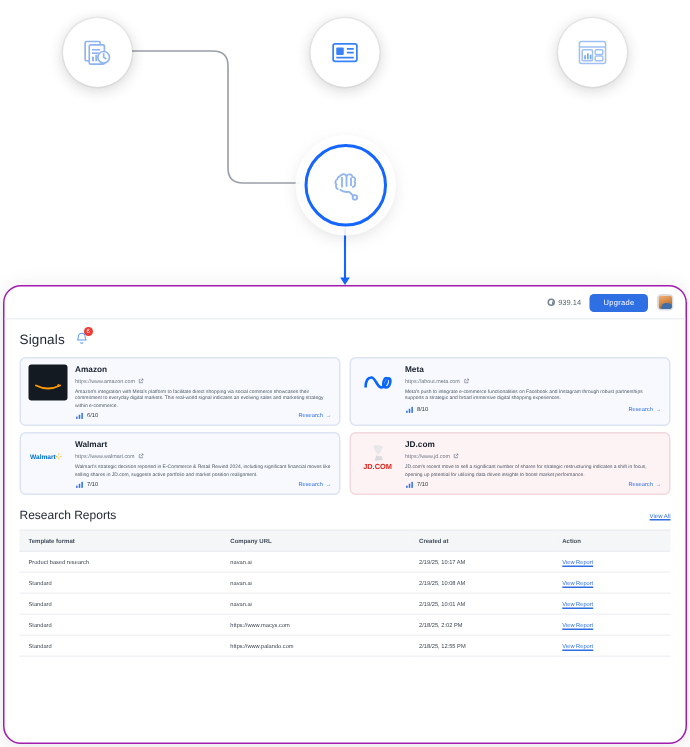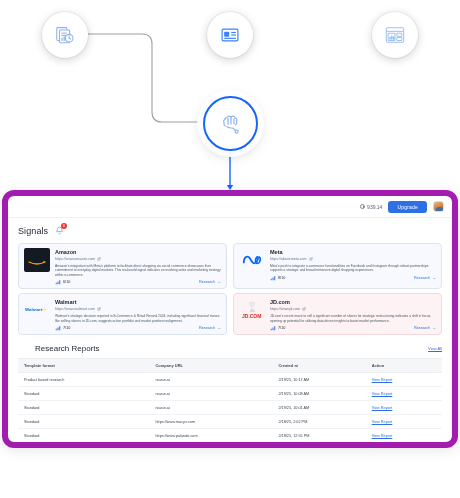--- a/index.html
+++ b/index.html
@@ -32,23 +32,23 @@
     box-shadow: 0 0 0 6px rgba(255,255,255,0.9), 0 3px 14px rgba(0,0,0,0.25);
   }
   .node svg { display:block; }
 
   .connector { position: absolute; left: 0; top: 0; width: 460px; height: 190px; pointer-events: none; }
 
   
   .app {
     position: absolute;
     left: 2px; top: 190px;
-    width: 456px; height: 258px;
+    width: 456px; height: 306px;
     background: #ffffff;
-    border: 6px solid #a21caf;
+    border: 1px solid #a21caf;
     border-radius: 12px;
     box-shadow: 0 2px 14px rgba(0,0,0,0.10);
     overflow: hidden;
   }
 
   .topbar {
     height: 22px;
     display: flex; align-items: center; justify-content: flex-end;
     gap: 6px;
     padding: 0 8px;
@@ -107,21 +107,21 @@
   .card-name { font-size:5.5px; color:#18202c; font-weight:bold; line-height:8px; }
   .card-url { font-size:3.6px; color:#6d7684; line-height:6px; display:flex; align-items:center; gap:2px; }
   .card-desc { font-size:3.3px; color:#4d5663; line-height:4.6px; margin-top:1.5px; }
   .card-foot { display:flex; align-items:center; justify-content:space-between; margin-top:2px; }
   .score { display:flex; align-items:center; gap:2px; font-size:3.8px; color:#2b3440; }
   .research { font-size:3.8px; color:#2f6fe4; display:flex; align-items:center; gap:2px; cursor:pointer; }
 
   
   .reports { margin-top:9px; }
   .rep-head { display:flex; align-items:center; justify-content:space-between; }
-  .rep-title { font-size:8px; color:#1d2430;margin-left:17px; }
+  .rep-title { font-size:8px; color:#1d2430; }
   .view-all { font-size:4px; color:#2f6fe4; text-decoration:underline; cursor:pointer; }
 
   table { width:100%; border-collapse:collapse; margin-top:5px; }
   thead th {
     background:#f5f6f8; text-align:left;
     font-size:4px; color:#454f5c; font-weight:bold;
     padding:4px 6px;
     border-top:1px solid #eceef2; border-bottom:1px solid #eceef2;
   }
   tbody td {

